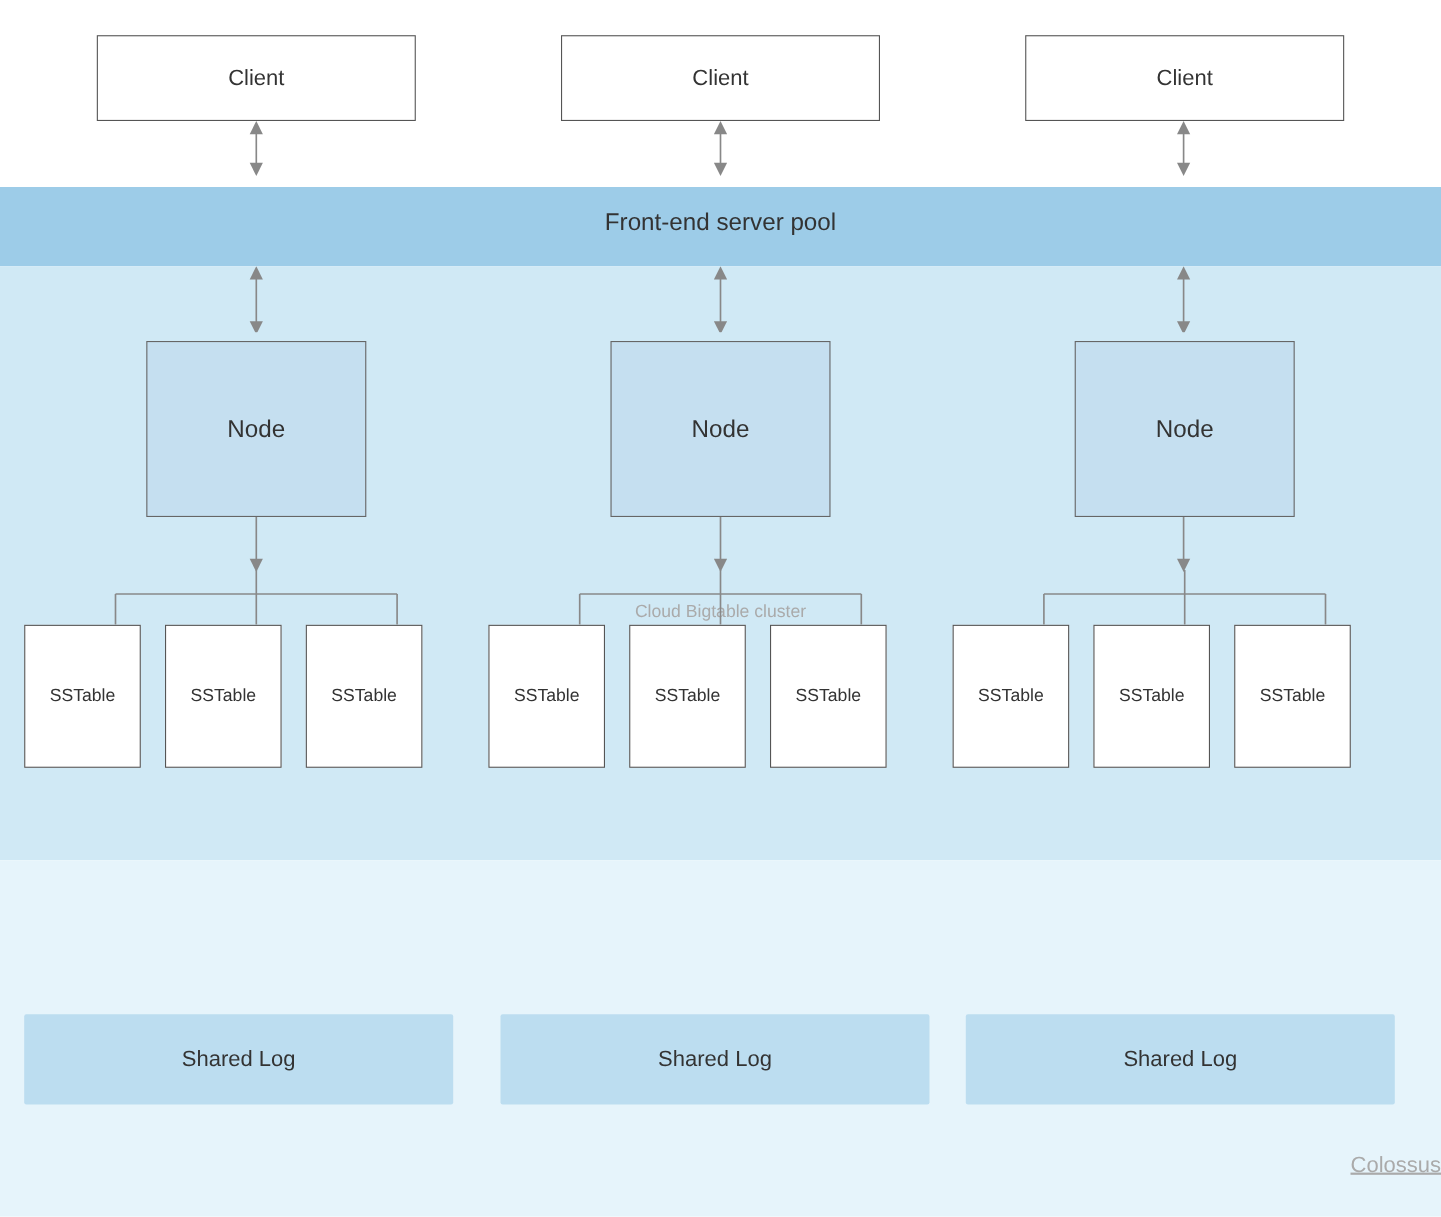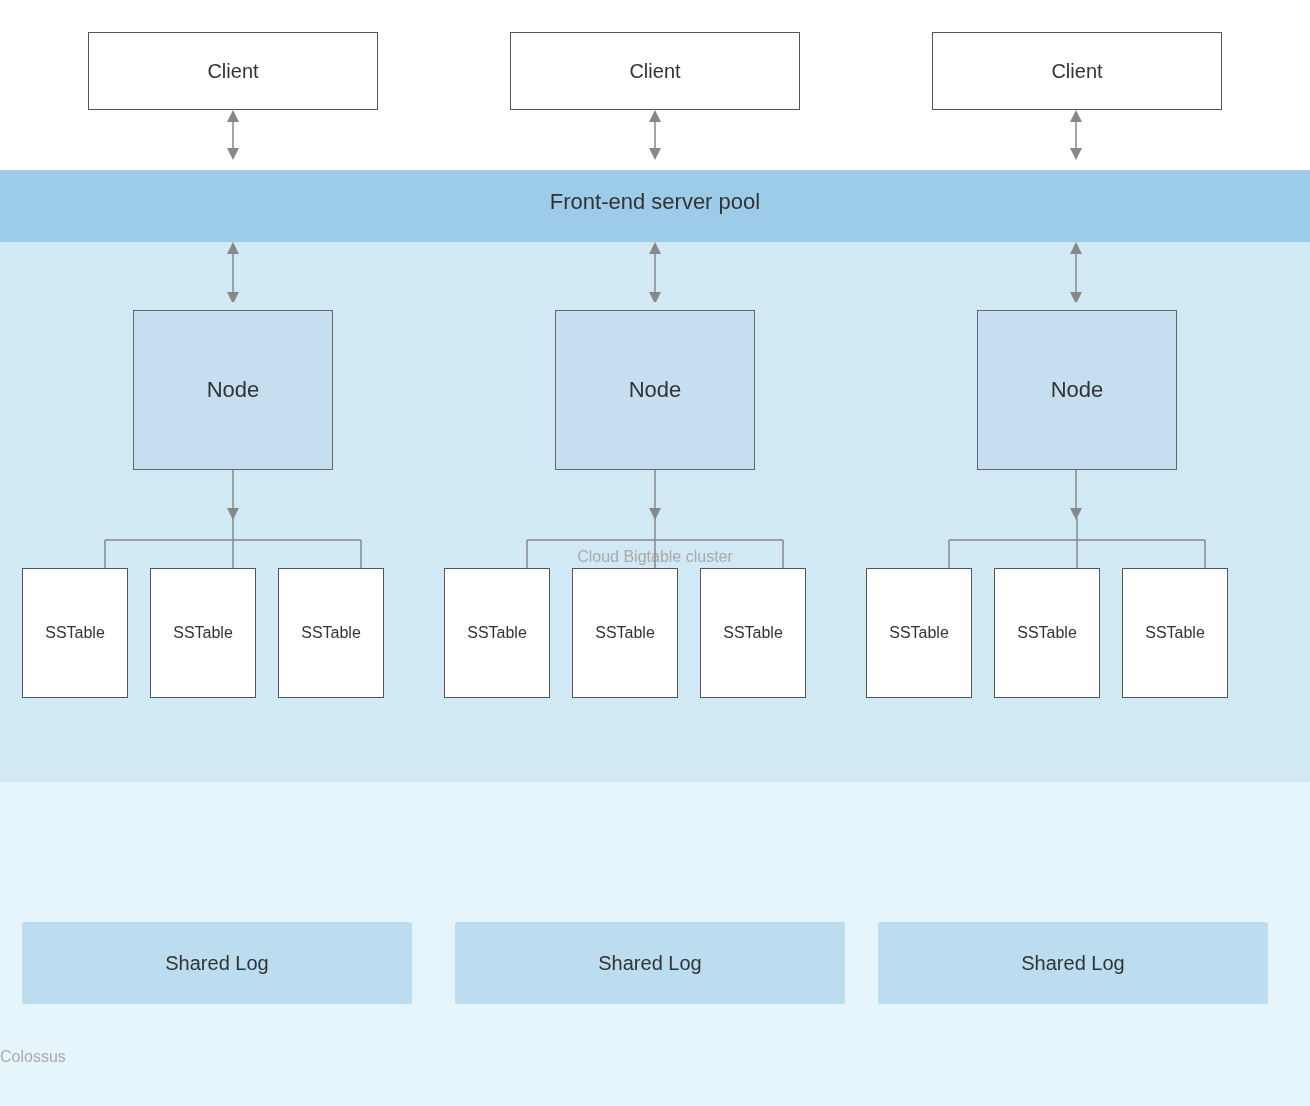--- a/index.html
+++ b/index.html
@@ -174,15 +174,15 @@
   </div>
 
   <div style="position:absolute;top:922px;left:455px;width:390px;height:82px;background:#bcddf0;display:flex;align-items:center;justify-content:center;font-size:20px;color:#333;font-family:sans-serif;border-radius:2px;">
     <span>Shared Log</span>
   </div>
 
   <div style="position:absolute;top:922px;left:878px;width:390px;height:82px;background:#bcddf0;display:flex;align-items:center;justify-content:center;font-size:20px;color:#333;font-family:sans-serif;border-radius:2px;">
     <span>Shared Log</span>
   </div>
 
-  <div style="position:absolute;top:1048px;left:0;width:100%;text-align:left;font-size:16px;color:#aaa;font-family:sans-serif;">Colossus</div>
+  <div style="position:absolute;top:1048px;left:0;width:100%;text-align:right;font-size:20px;color:#aaa;font-family:sans-serif;text-decoration:underline;">Colossus</div>
 
 </div>
 
 </body></html>

